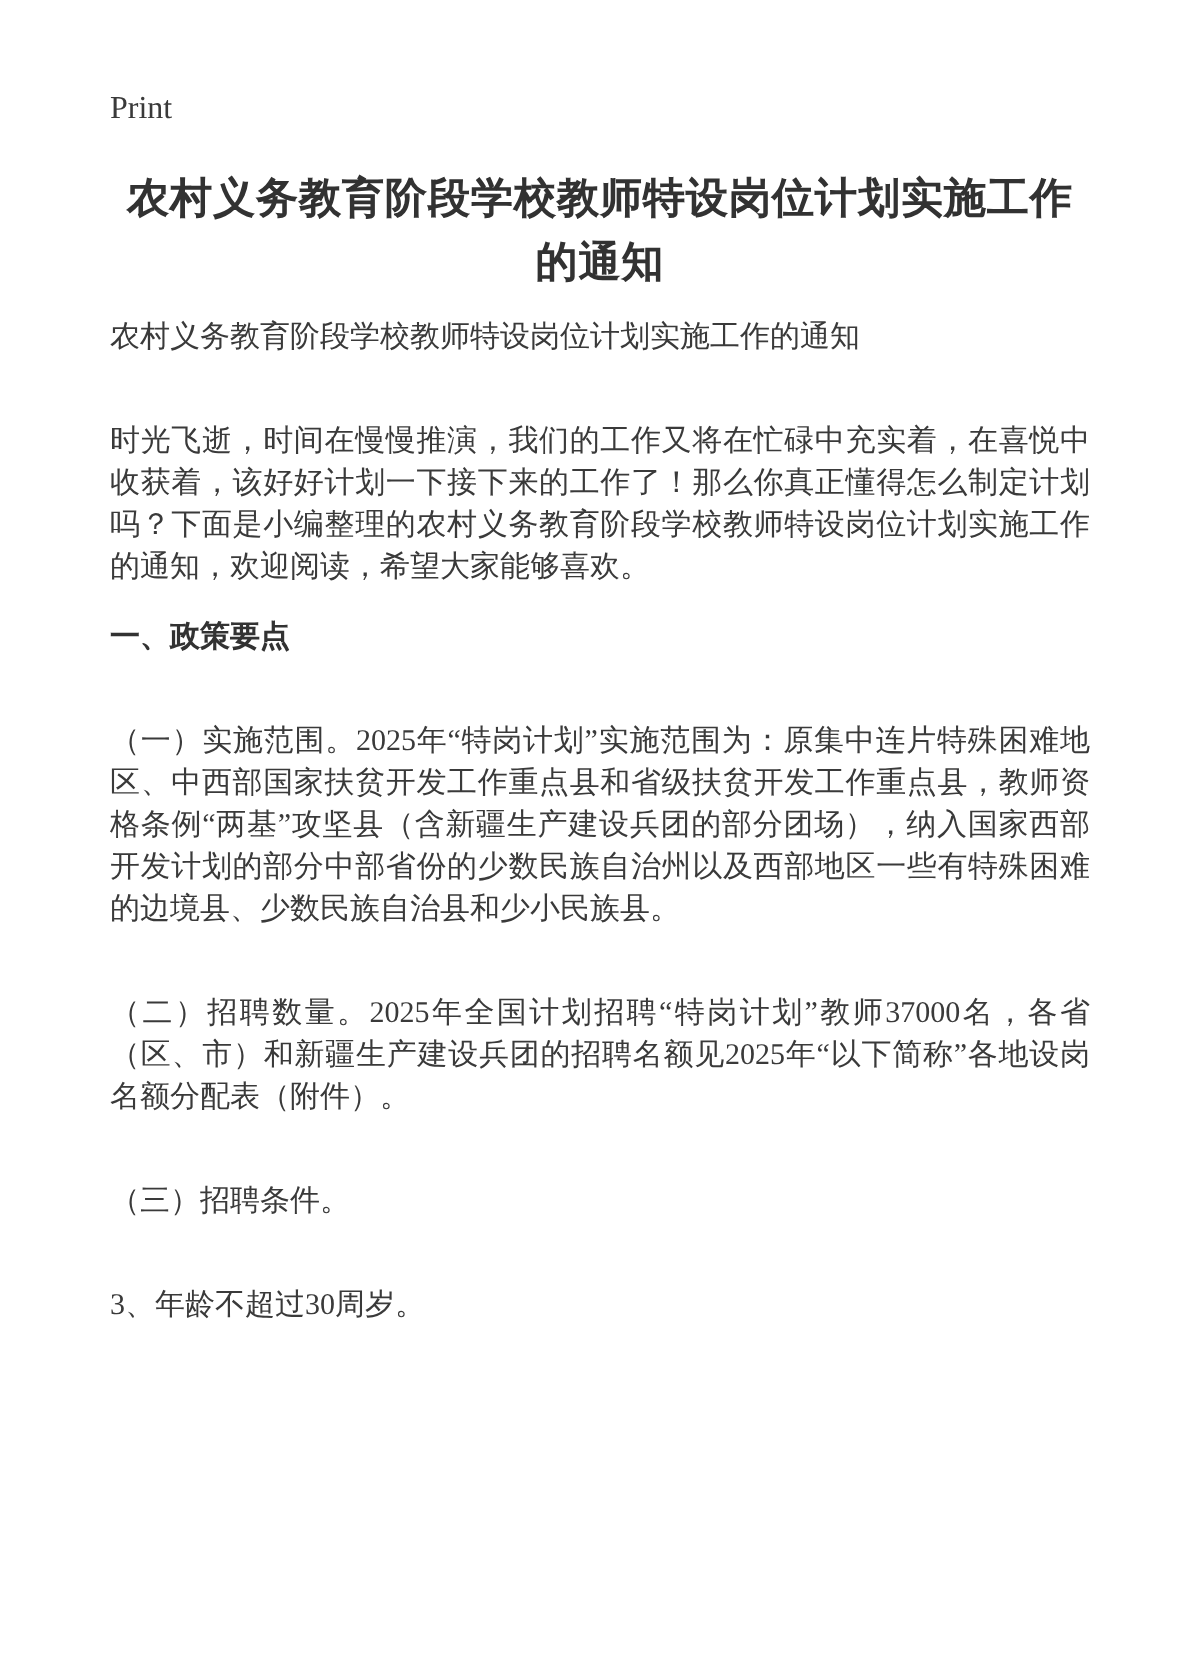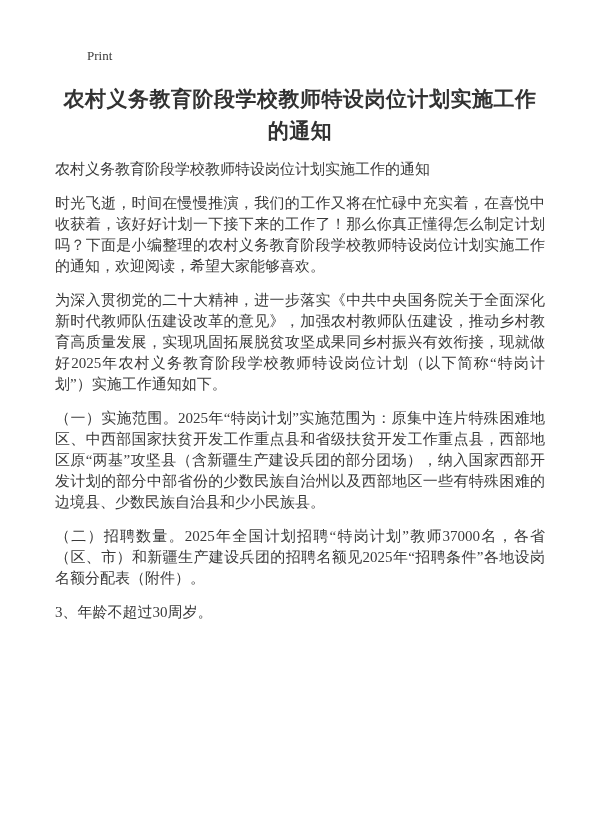--- a/index.html
+++ b/index.html
@@ -15,44 +15,43 @@
     color: #3a3a3a;
   }
   .page {
     box-sizing: border-box;
     width: 600px;
     height: 828px;
     padding: 46px 55px 0 55px;
   }
   .print-link {
     display: inline-block;
-    font-size: 13px;
+    font-size: 16px;
     color: #3a3a3a;
     text-decoration: none;
     cursor: pointer;
     line-height: 1;
-    margin-left: 32px;
   }
   h1.doc-title {
     margin: 20px 0 0 0;
     font-size: 21px;
     font-weight: bold;
     line-height: 1.5;
     text-align: center;
     color: #323232;
     letter-spacing: 0.5px;
   }
   p.doc-subtitle {
     margin: 12px 0 0 0;
     font-size: 15px;
     line-height: 21px;
     text-align: left;
   }
   p.body-para {
-    margin: 13px 0 0 0;
+    margin: 31px 0 0 0;
     font-size: 15px;
     line-height: 21px;
     text-align: justify;
     text-justify: inter-ideograph;
     word-break: break-all;
     color: #3a3a3a;
   }
   h2.section-heading {
     margin: 14px 0 0 0;
     font-size: 15px;
@@ -67,27 +66,28 @@
 <div class="page">
 
   <a class="print-link">Print</a>
 
   <h1 class="doc-title">农村义务教育阶段学校教师特设岗位计划实施工作的通知</h1>
 
   <p class="doc-subtitle">农村义务教育阶段学校教师特设岗位计划实施工作的通知</p>
 
   <p class="body-para">时光飞逝，时间在慢慢推演，我们的工作又将在忙碌中充实着，在喜悦中收获着，该好好计划一下接下来的工作了！那么你真正懂得怎么制定计划吗？下面是小编整理的农村义务教育阶段学校教师特设岗位计划实施工作的通知，欢迎阅读，希望大家能够喜欢。</p>
 
-  <p class="body-para">为深入贯彻党的二十大精神，进一步落实《中共中央国务院关于全面深化新时代教师队伍建设改革的意见》，加强农村教师队伍建设，推动乡村教育高质量发展，实现巩固拓展脱贫攻坚成果同乡村振兴有效衔接，现就做好2025年农村义务教育阶段学校教师特设岗位计划（以下简称“特岗计划”）实施工作通知如下。</p>
 
+  <h2 class="section-heading">一、政策要点</h2>
 
-  <p class="body-para">（一）实施范围。2025年“特岗计划”实施范围为：原集中连片特殊困难地区、中西部国家扶贫开发工作重点县和省级扶贫开发工作重点县，西部地区原“两基”攻坚县（含新疆生产建设兵团的部分团场），纳入国家西部开发计划的部分中部省份的少数民族自治州以及西部地区一些有特殊困难的边境县、少数民族自治县和少小民族县。</p>
+  <p class="body-para">（一）实施范围。2025年“特岗计划”实施范围为：原集中连片特殊困难地区、中西部国家扶贫开发工作重点县和省级扶贫开发工作重点县，教师资格条例“两基”攻坚县（含新疆生产建设兵团的部分团场），纳入国家西部开发计划的部分中部省份的少数民族自治州以及西部地区一些有特殊困难的边境县、少数民族自治县和少小民族县。</p>
 
-  <p class="body-para">（二）招聘数量。2025年全国计划招聘“特岗计划”教师37000名，各省（区、市）和新疆生产建设兵团的招聘名额见2025年“招聘条件”各地设岗名额分配表（附件）。</p>
+  <p class="body-para">（二）招聘数量。2025年全国计划招聘“特岗计划”教师37000名，各省（区、市）和新疆生产建设兵团的招聘名额见2025年“以下简称”各地设岗名额分配表（附件）。</p>
 
+  <p class="body-para">（三）招聘条件。</p>
 
 
 
   <p class="body-para">3、年龄不超过30周岁。</p>
 
   
 
 </div>
 
 </body></html>

